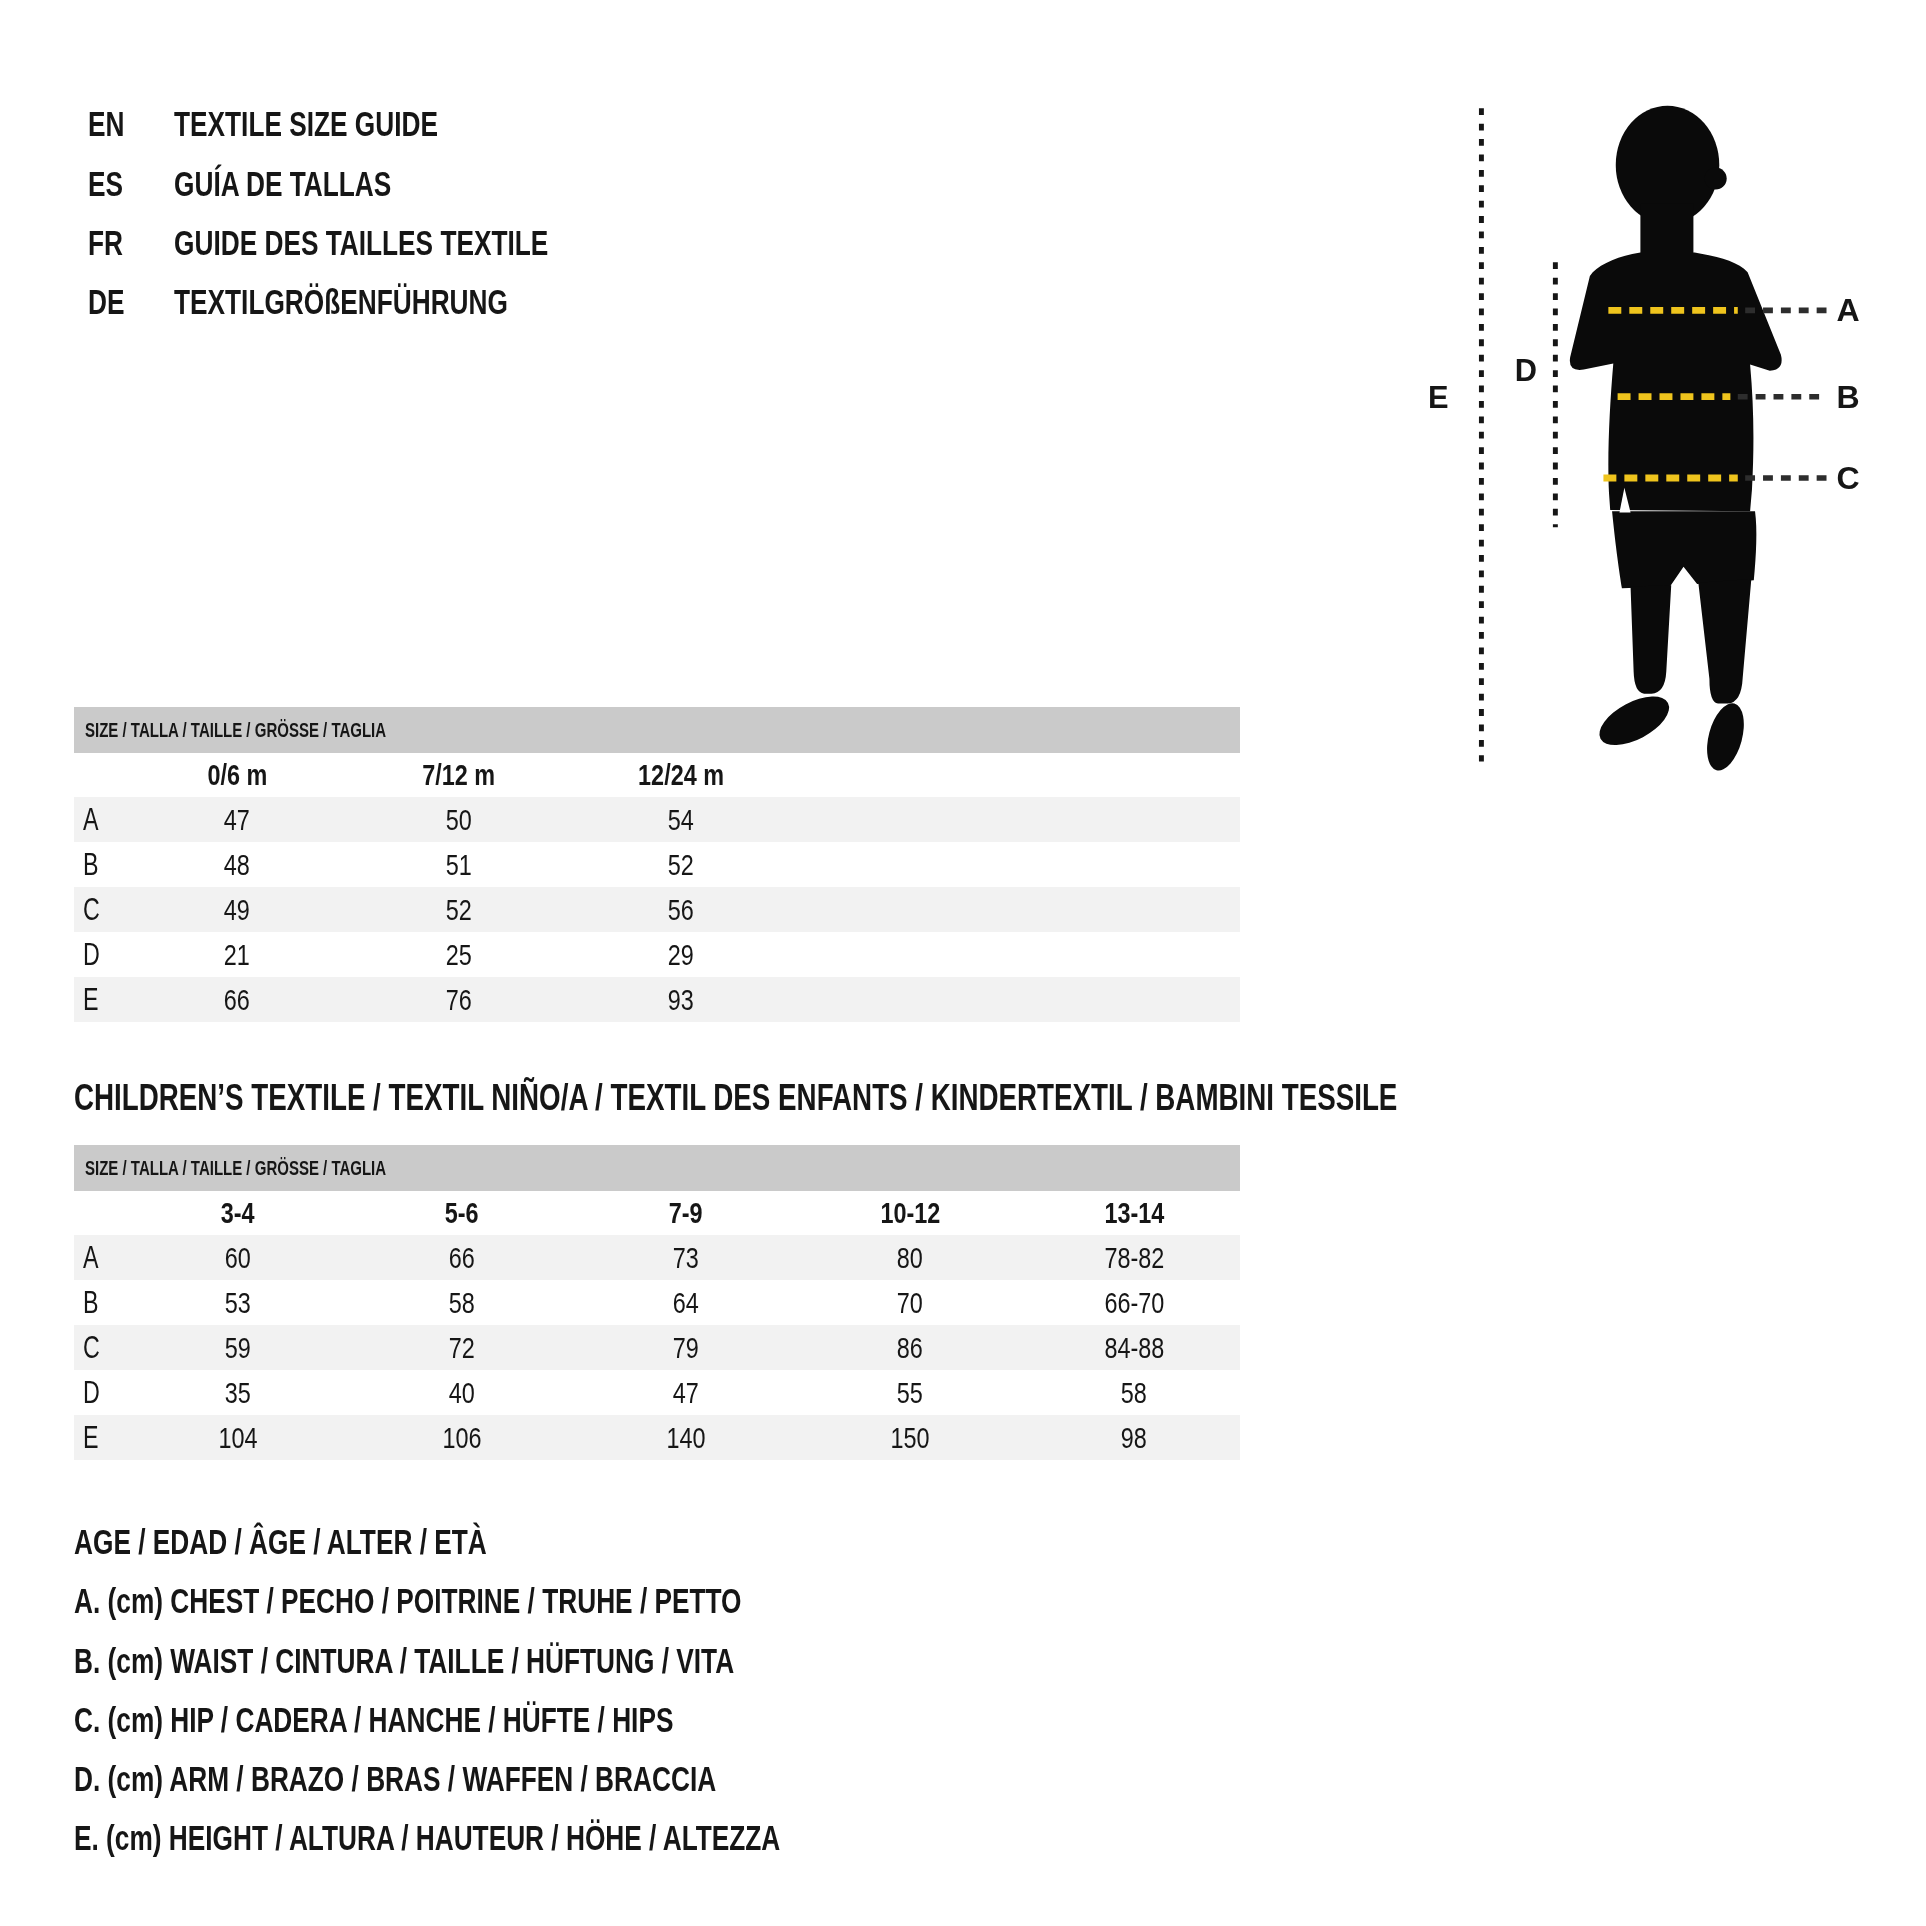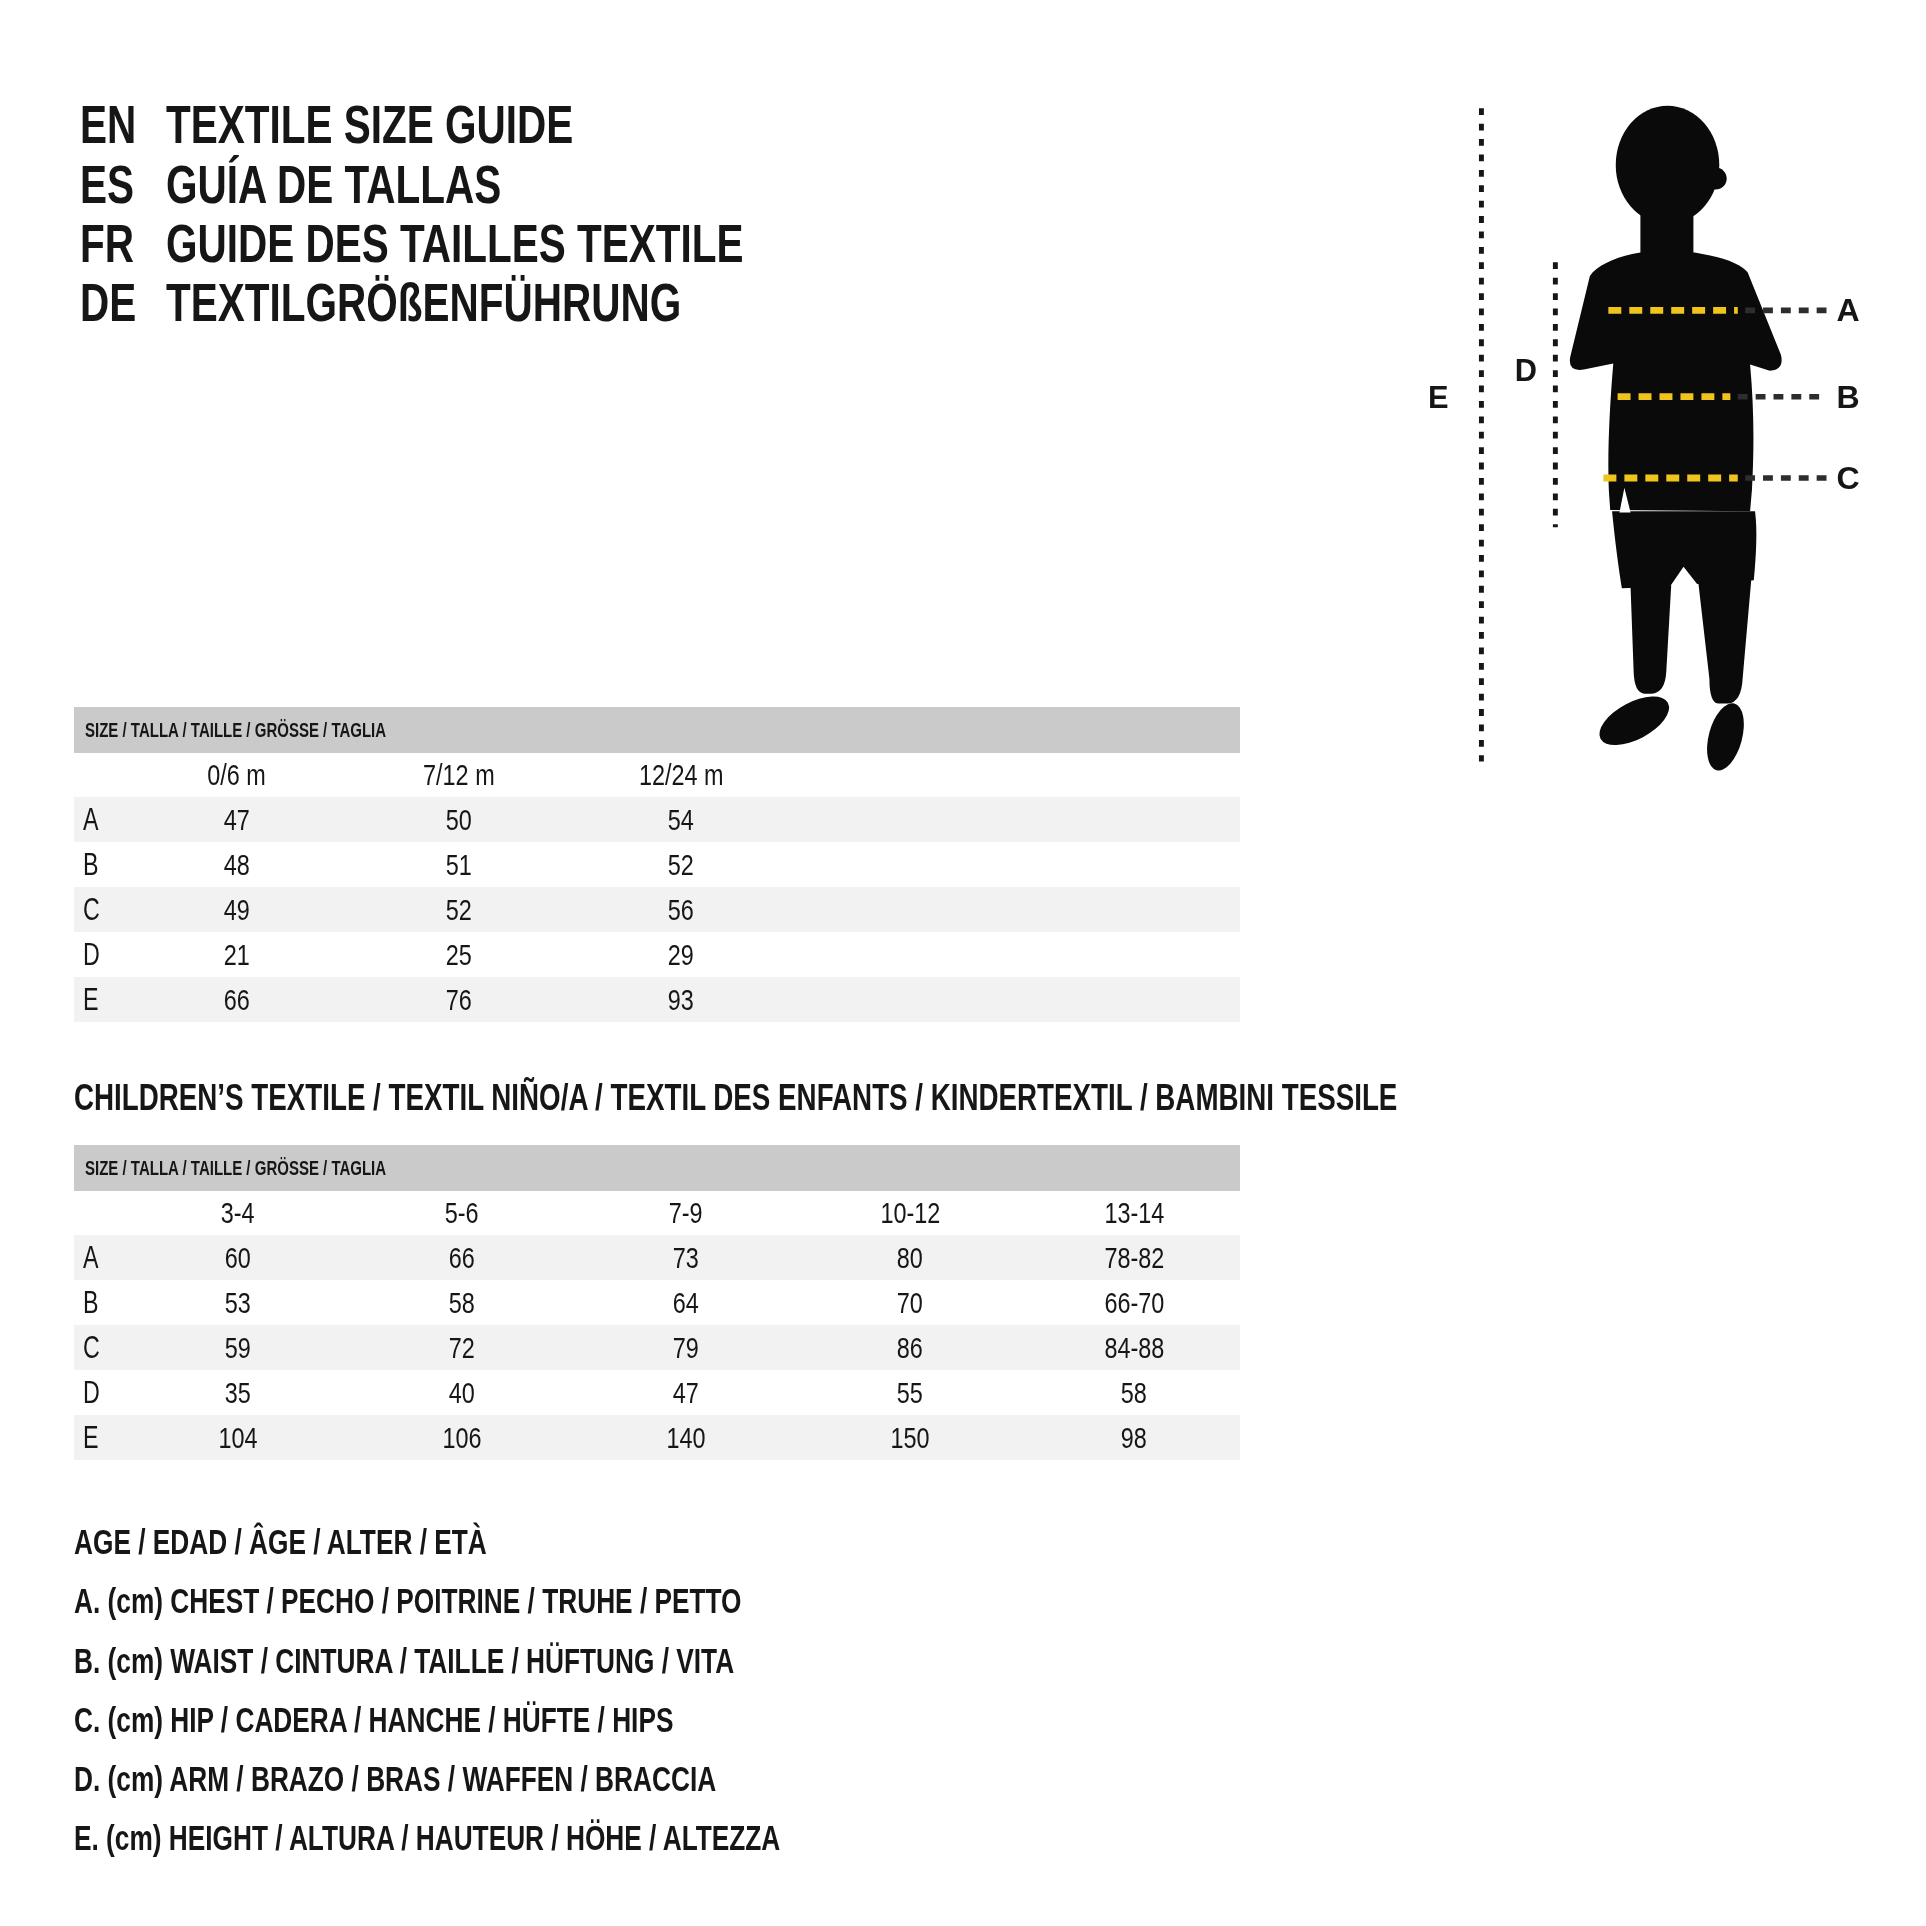--- a/index.html
+++ b/index.html
@@ -9,34 +9,34 @@
     background:#ffffff;
     font-family:"Liberation Sans",sans-serif;
     color:#161616;
     overflow:hidden;
   }
   
   .cond{display:inline-block;transform:scaleX(0.75);transform-origin:0 50%;white-space:nowrap;}
   .condc{display:inline-block;transform:scaleX(0.78);transform-origin:50% 50%;white-space:nowrap;}
 
   
-  .lang-row{position:absolute;left:80px;height:47px;display:flex;align-items:center;
-            font-size:54px;font-weight:700;}
+  .lang-row{position:absolute;left:88px;height:47px;display:flex;align-items:center;
+            font-size:35px;font-weight:700;}
   .lang-code{width:86px;flex:0 0 86px;}
 
   
   .section-title{position:absolute;left:74px;height:43px;line-height:43px;
                  font-size:37px;font-weight:700;}
 
   
   .tbl{position:absolute;left:74px;width:1166px;}
   .size-bar{height:46px;background:#cacaca;display:flex;align-items:center;
             padding-left:11px;box-sizing:border-box;font-size:20px;font-weight:700;}
   .trow{display:flex;align-items:center;height:45px;font-size:30px;font-weight:400;}
-  .trow.colhead{height:44px;}
+  .trow.colhead{height:44px;font-weight:bold;}
   .trow .lbl{flex:0 0 52px;padding-left:8.6px;box-sizing:border-box;font-size:31px;}
   .trow .c{flex:0 0 222px;text-align:center;}
   .tbl-children .trow .c{flex:0 0 224px;}
   .stripe{background:#f2f2f2;}
 
   
   .legend-line{position:absolute;left:74px;height:41px;line-height:41px;
                font-size:35px;font-weight:700;}
 
   

